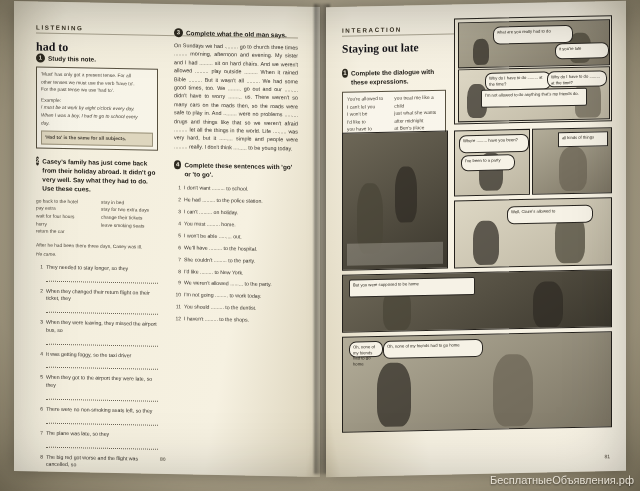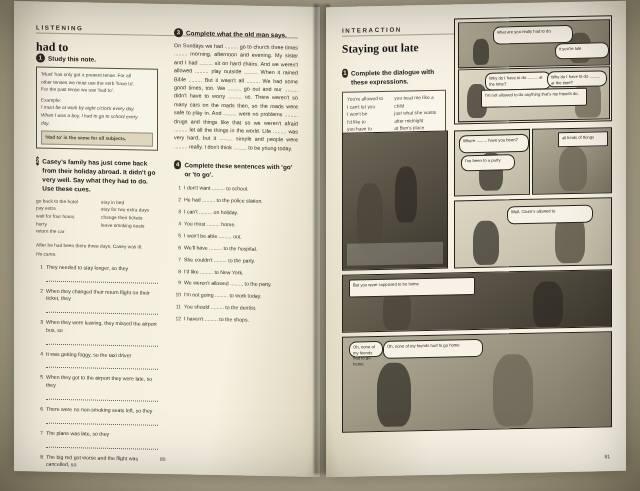--- a/index.html
+++ b/index.html
@@ -387,13 +387,14 @@
           <div class="bubble" style="left:6px;top:4px;width:26px;height:10px;">Oh, none of my friends had to go home</div>
           <div class="bubble" style="left:40px;top:4px;width:92px;height:12px;">Oh, none of my friends had to go home</div>
         </div>
 
         <div class="pageno" style="right:16px;bottom:12px;">81</div>
       </div>
     </div>
   </div>
 
   <div class="edge-shadow"></div>
+  <div class="watermark">БесплатныеОбъявления.рф</div>
 </div>
 
 </body></html>

